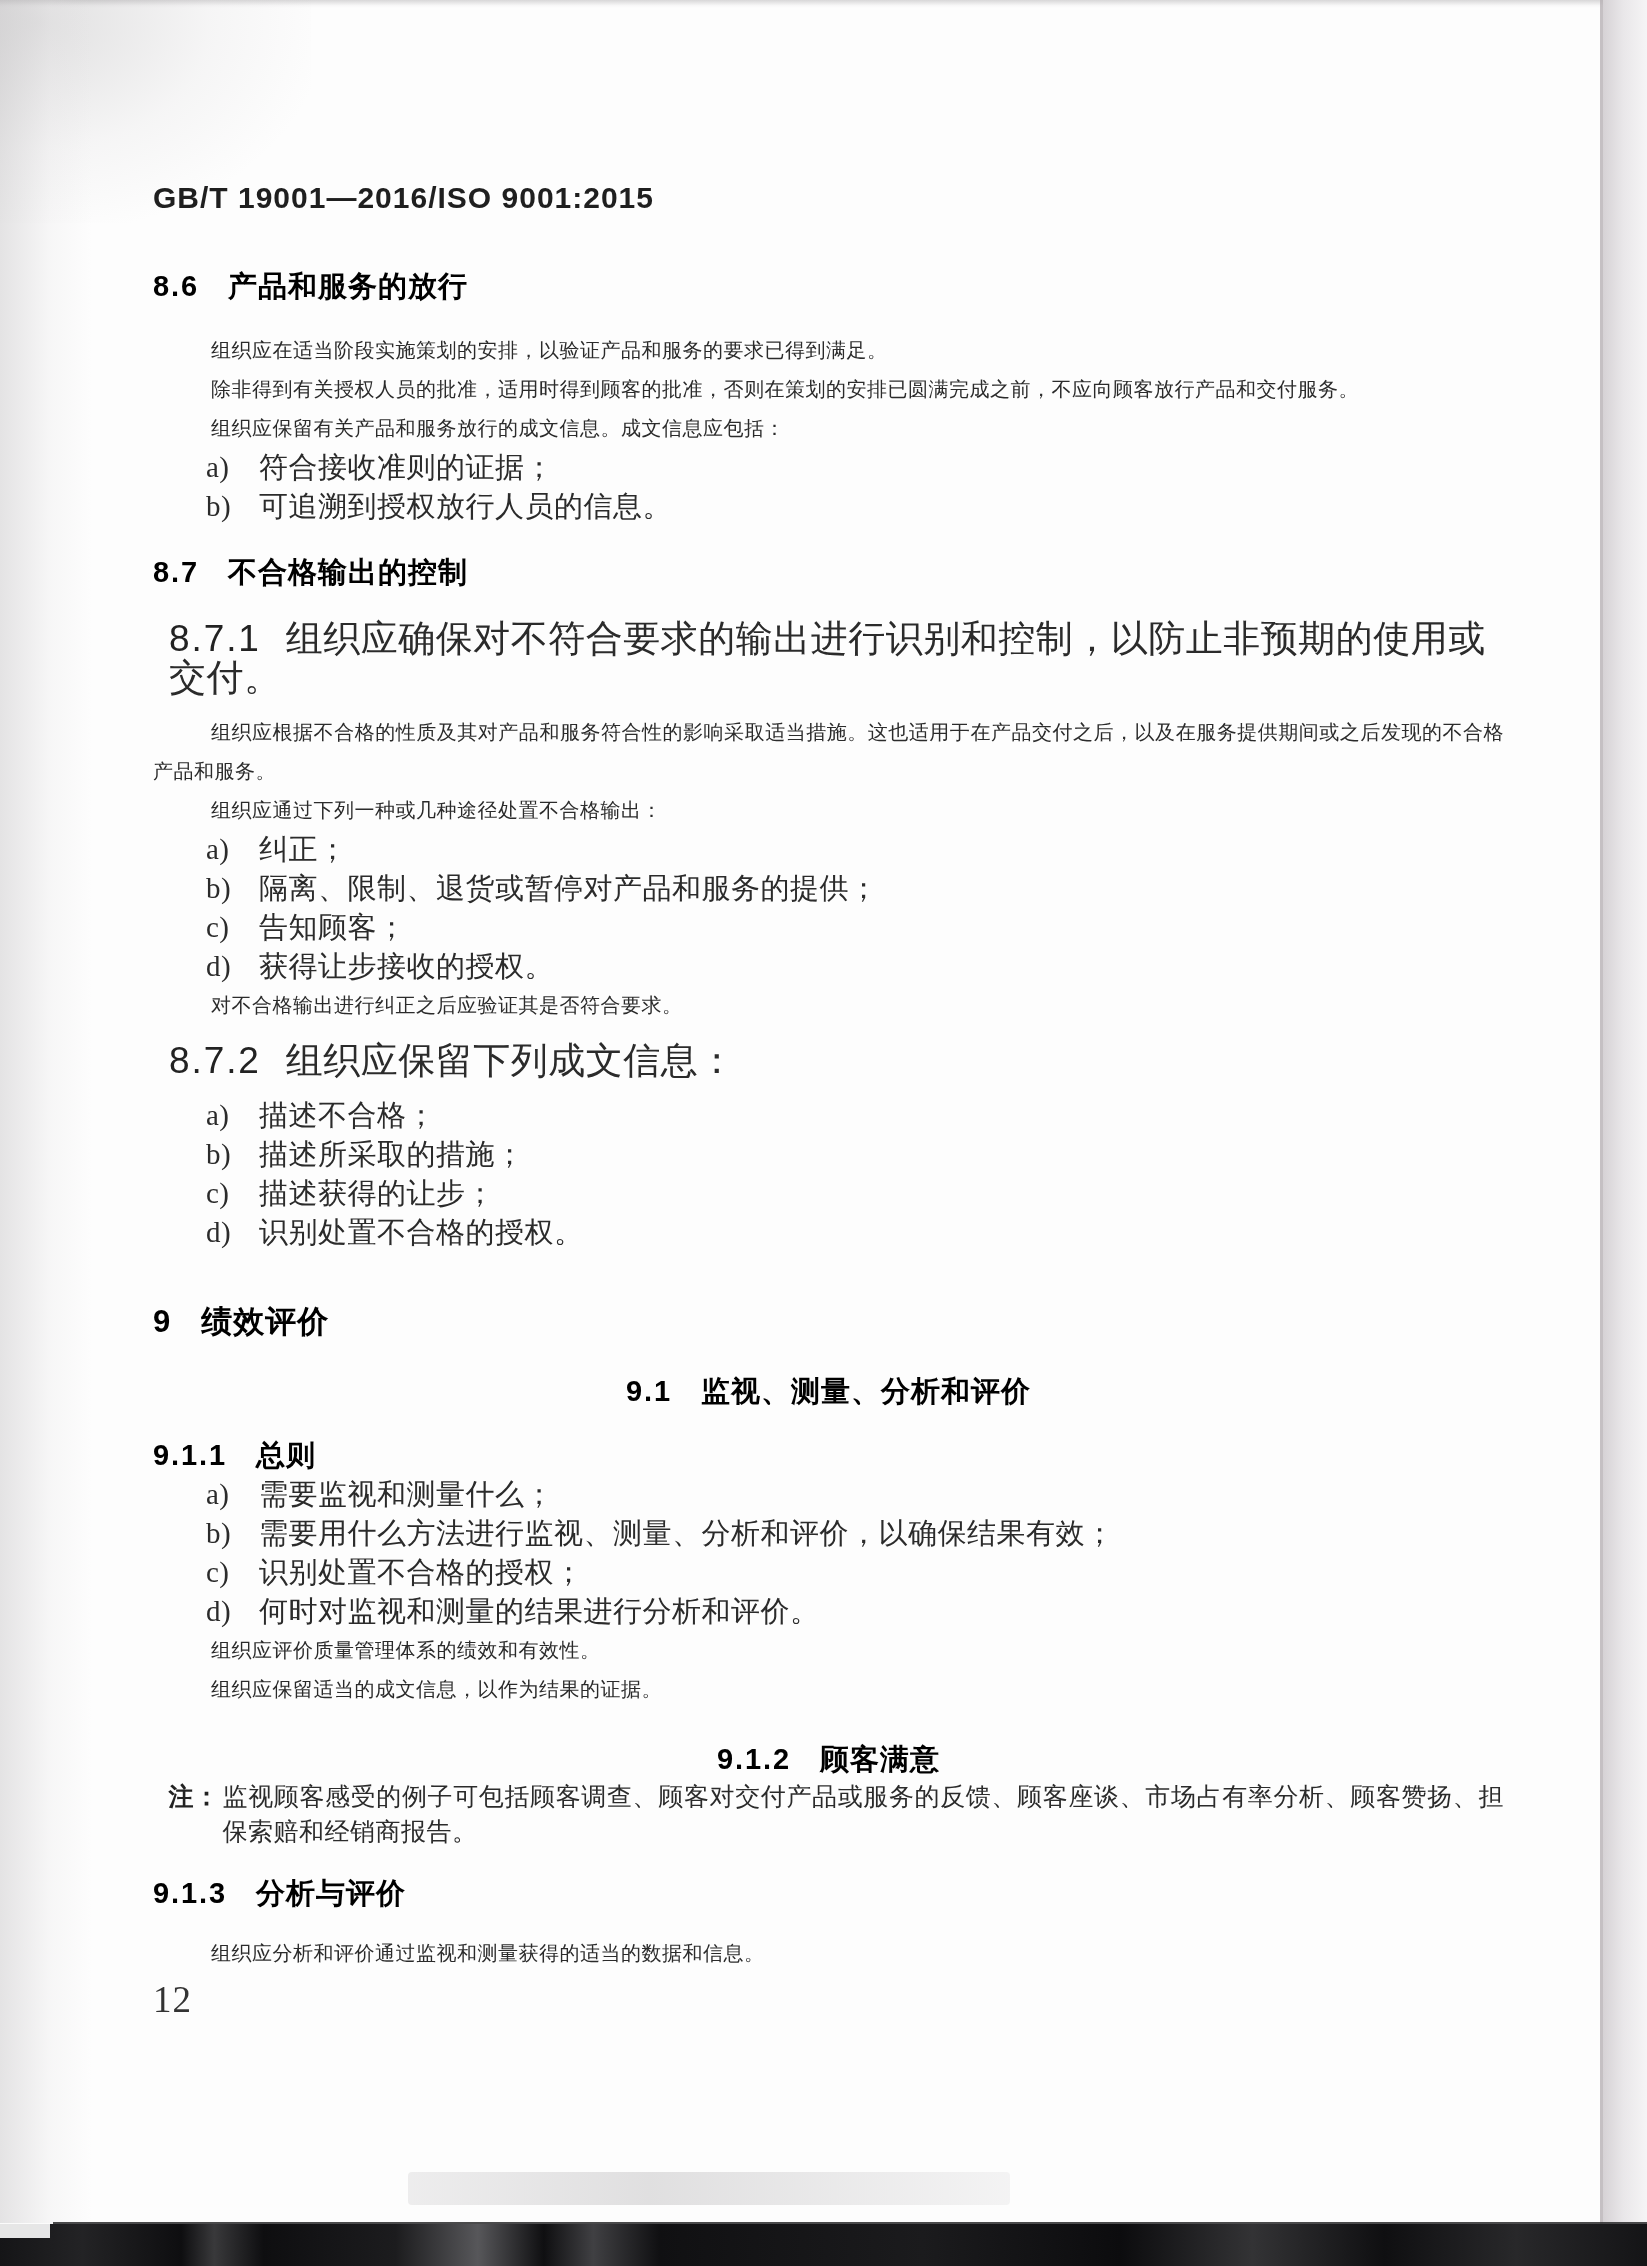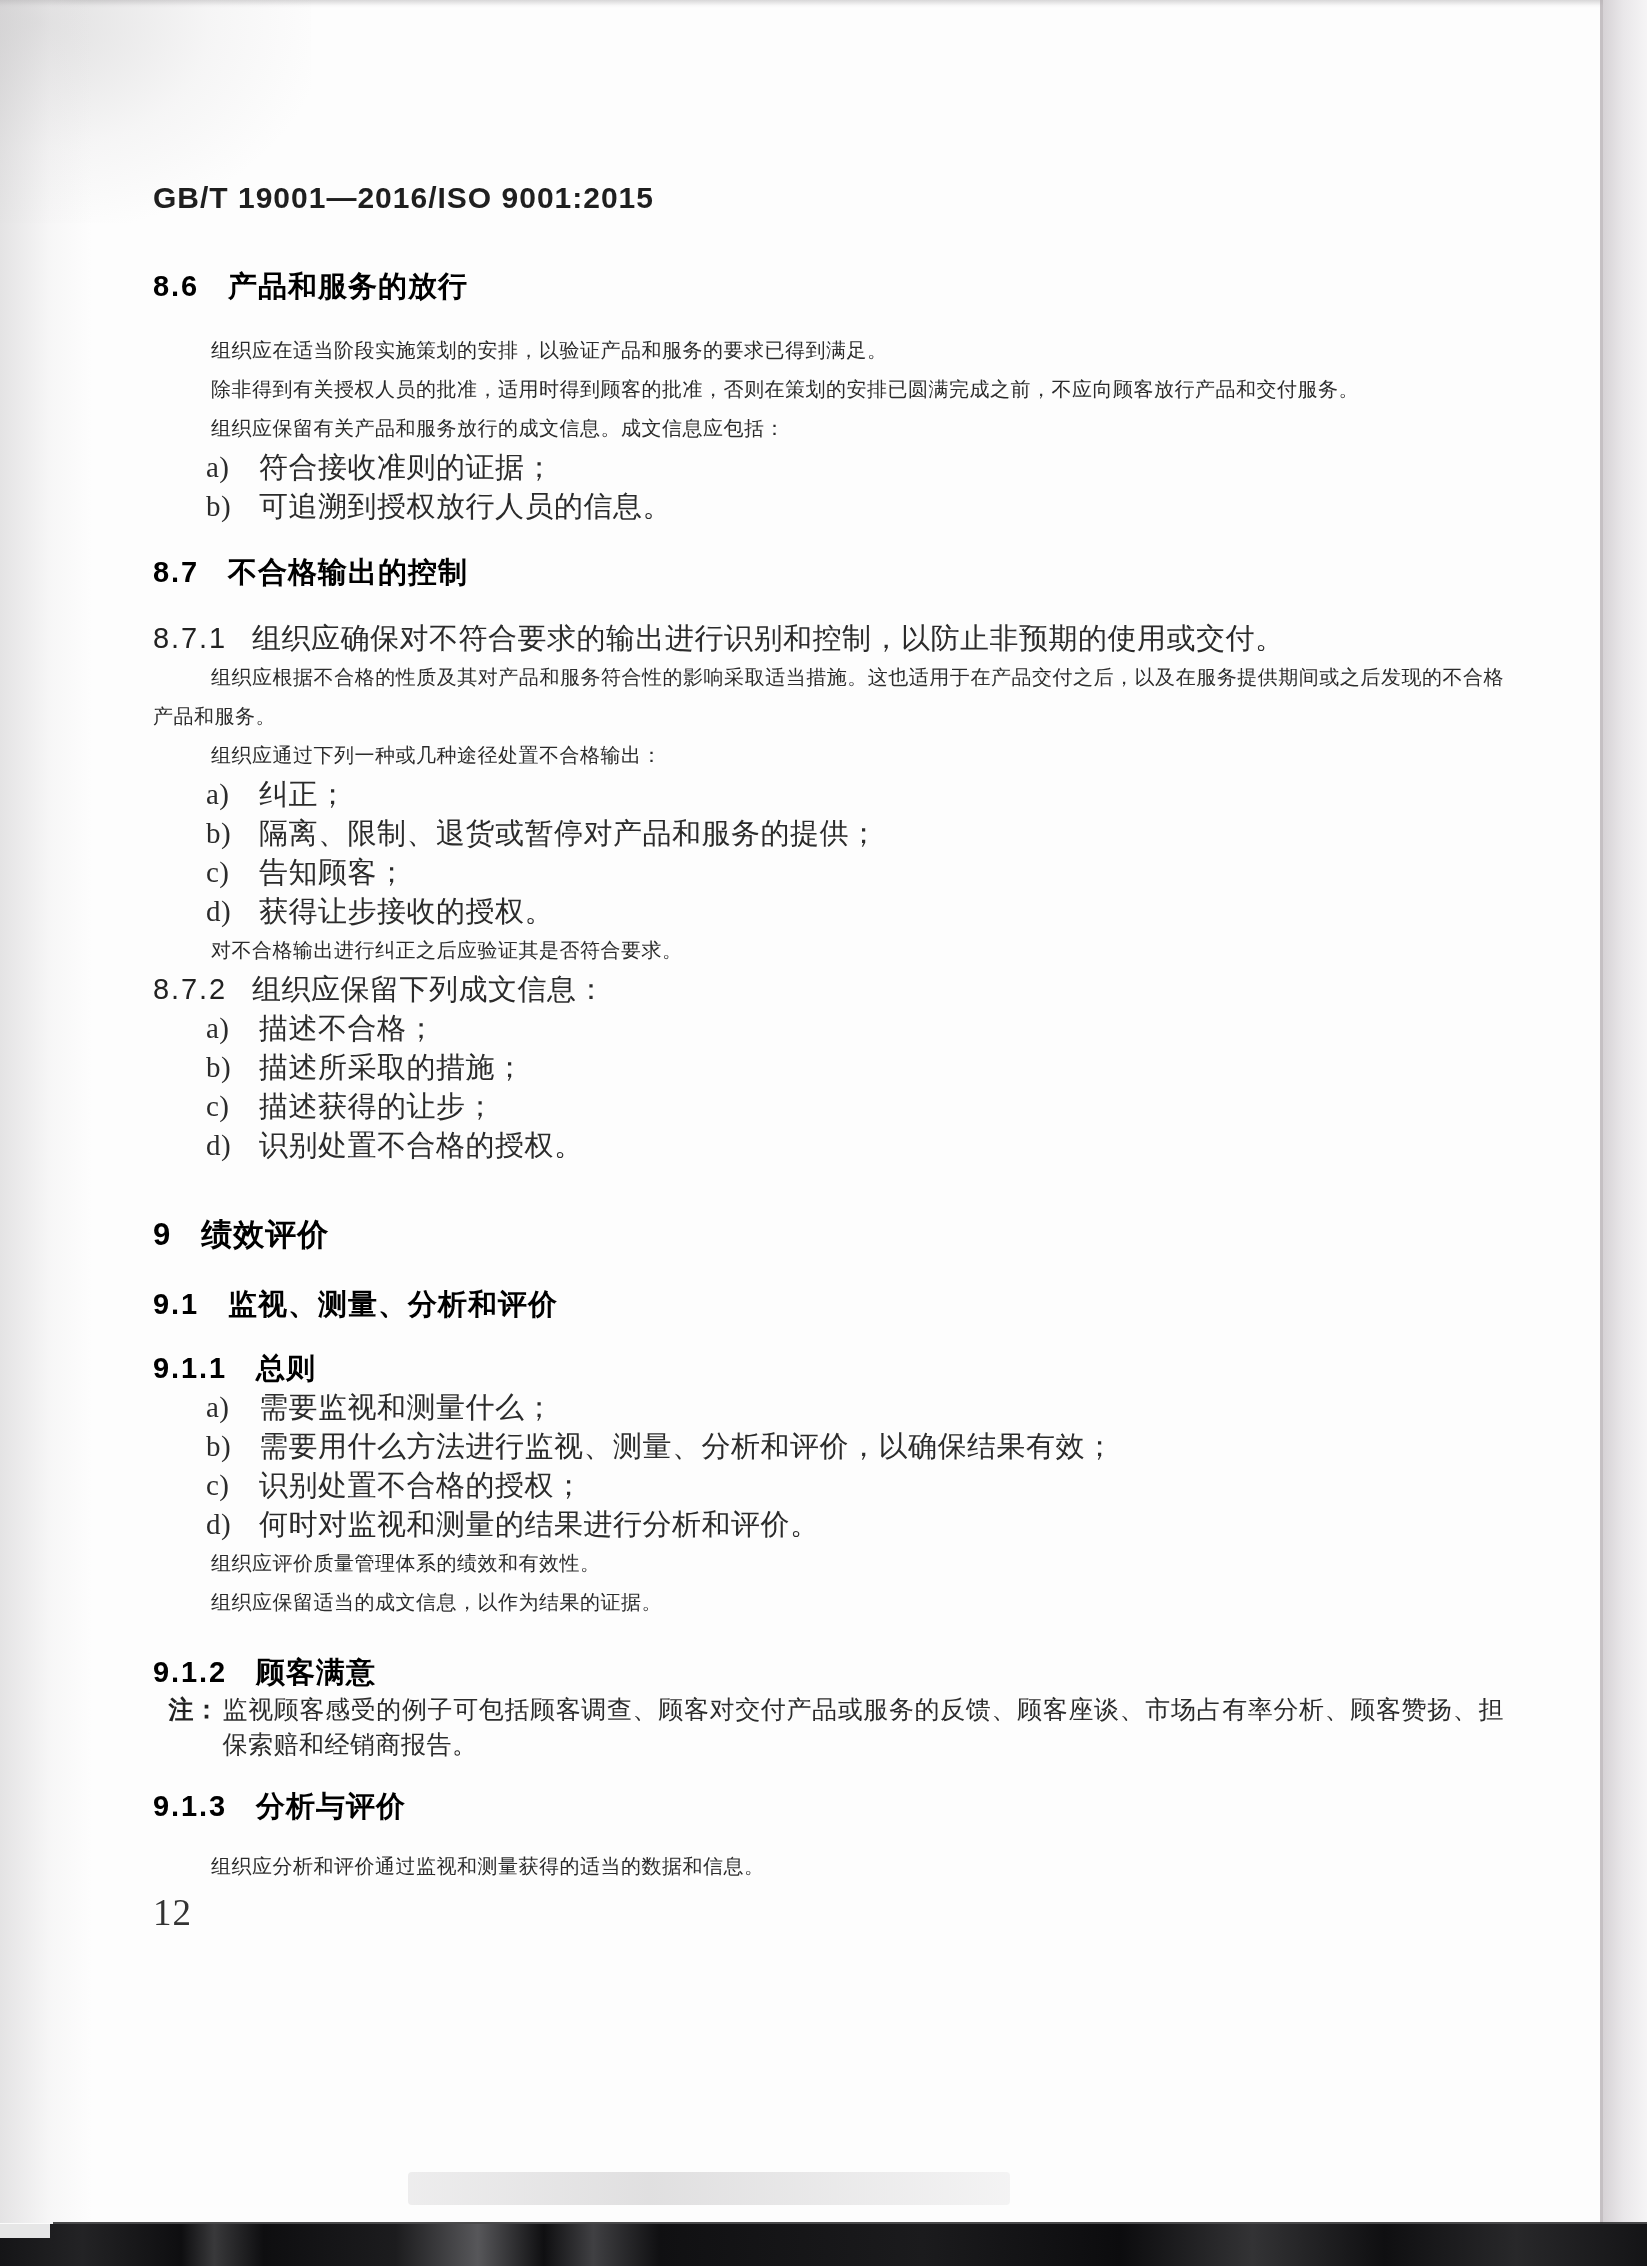--- a/index.html
+++ b/index.html
@@ -29,34 +29,34 @@
   
   .content{position:absolute;left:153px;top:0;width:1351px;padding-top:178px;}
   .std-header{font-family:"Liberation Sans","DejaVu Sans",sans-serif;font-weight:bold;
     font-size:30px;line-height:39px;color:#1f1f1f;letter-spacing:1px;}
   .h{font-family:"Liberation Sans","DejaVu Sans",sans-serif;font-weight:bold;
     font-size:29px;line-height:39px;color:#000000;letter-spacing:1px;}
   .h .num{font-weight:600;margin-right:29px;letter-spacing:1.9px;}
   .h-chapter{font-size:31px;}
   .para{margin:0;font-size:20px;line-height:39px;letter-spacing:0.5px;text-align:justify;}
   .indent{text-indent:58px;}
-  .cpara{margin:0;font-size:29px;line-height:39px;letter-spacing:0.5px;}
+  .cpara{margin:16px;font-size:37px;line-height:39px;letter-spacing:0.5px;}
   .cpara .cnum{font-family:"Liberation Sans","DejaVu Sans",sans-serif;letter-spacing:1.9px;margin-right:25px;color:#222;}
   .li{display:flex;padding-left:53px;font-size:29px;line-height:39px;letter-spacing:0.5px;}
   .li .li-label{width:53px;flex:0 0 53px;}
   .note{display:flex;margin:0 0 0 15.5px;font-size:25px;line-height:35px;letter-spacing:0.5px;}
   .note .note-label{flex:0 0 54px;width:54px;font-family:"Liberation Sans","DejaVu Sans",sans-serif;font-weight:bold;color:#222;}
   .note .note-text{text-align:justify;}
   .page-num{font-size:37px;line-height:37px;letter-spacing:1px;color:#333;}
 
   .mt-sec{margin-top:50px;}
   .mt-h{margin-top:27px;}
   .mt-p{margin-top:25px;}
   .mt-chap{margin-top:50px;}
-  .mt-sub{margin-top:31px;}
+  .mt-sub{margin-top:31px;text-align:center;}
   .mt-sub2{margin-top:25px;}
   .mt-p2{margin-top:21.3px;}
   .mt-pagenum{margin-top:7.8px;}
 </style>
 </head>
 <body>
 
 <div class="top-edge"></div>
 <div class="topleft-smudge"></div>
 <div class="left-edge"></div>

